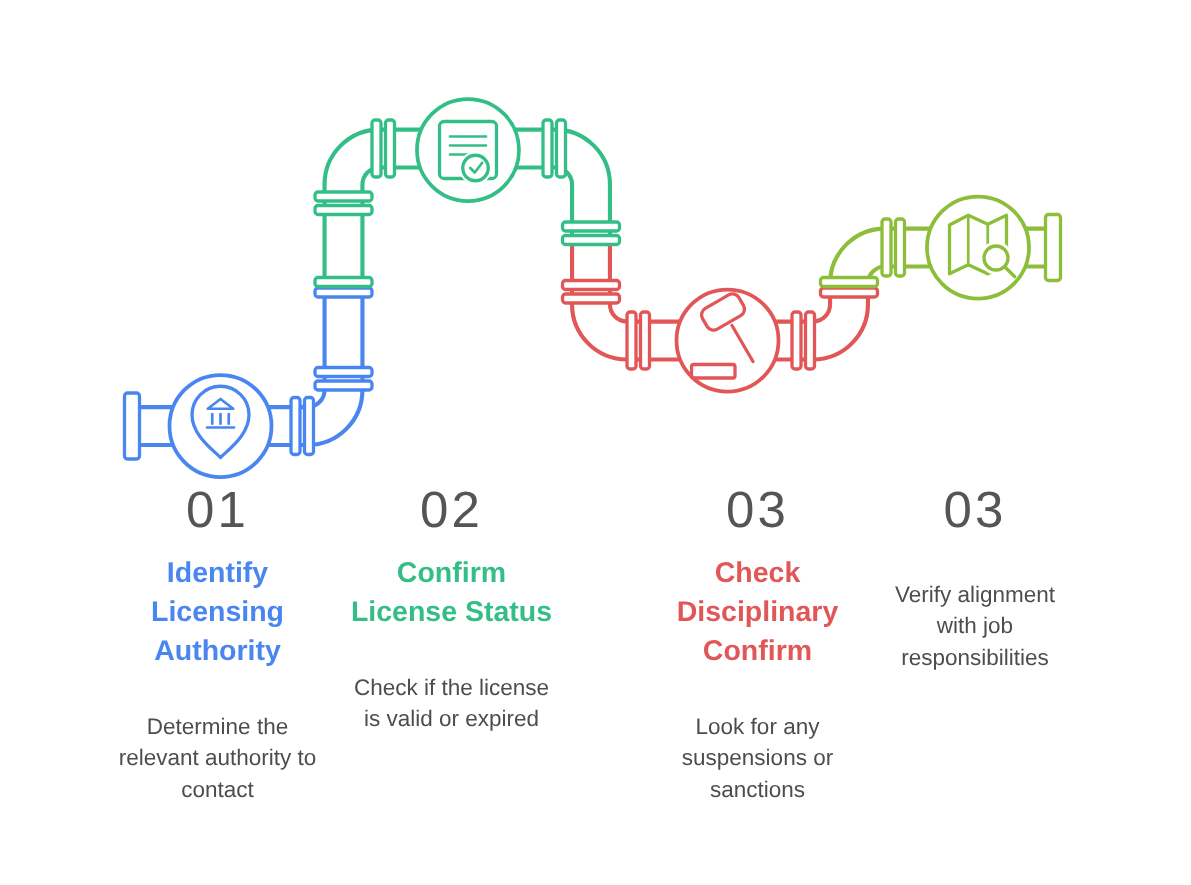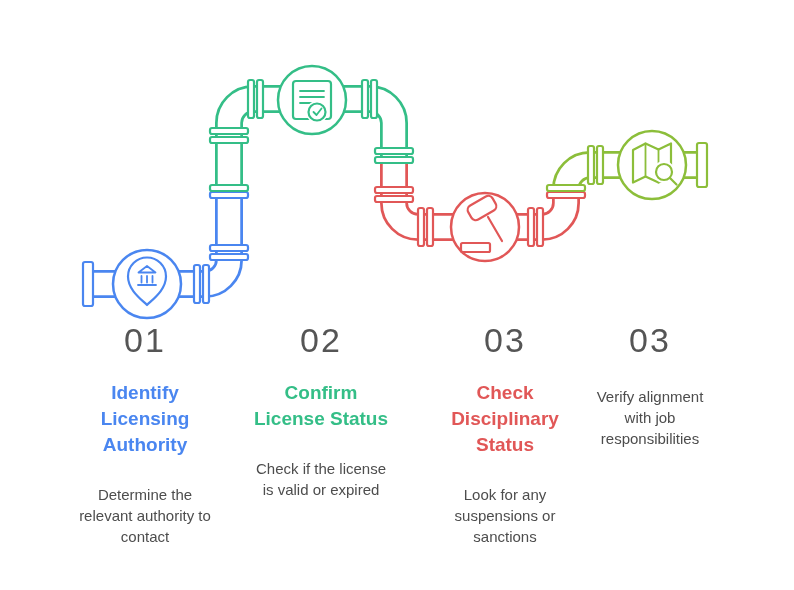--- a/index.html
+++ b/index.html
@@ -14,21 +14,21 @@
   .s3{stroke:var(--step3);}
   .s4{stroke:var(--step4);}
   .plate{fill:#ffffff;stroke-width:2.2;}
   .node{fill:#ffffff;stroke-width:2.5;}
   .icon{fill:none;stroke-width:2.2;stroke-linecap:round;stroke-linejoin:round;}
   .thin{stroke-width:1.8;}
   .mask{fill:#ffffff;stroke:none;}
   
   .col{position:absolute;top:320px;width:170px;text-align:center;}
   .num{font-size:34px;line-height:40px;font-weight:300;letter-spacing:2px;color:var(--numcol,#555);}
-  .ttl{margin-top:20px;font-size:19px;line-height:26px;font-weight:bold;white-space:pre-line;}
+  .ttl{margin-top:10px;font-size:19px;line-height:26px;font-weight:bold;white-space:pre-line;}
   .c1 .ttl{color:var(--step1);} .c2 .ttl{color:var(--step2);}
   .c3 .ttl{color:var(--step3);} .c4 .ttl{color:var(--step4);}
   .dsc{margin-top:26px;font-size:15px;line-height:21px;color:var(--desccol,#4d4d4d);white-space:pre-line;}
 </style>
 </head>
 <body>
 
 <div class="canvas">
 
   <svg width="794" height="330" viewBox="0 0 794 330">
@@ -124,32 +124,32 @@
 
   <div class="col c1" style="left:60px">
     <div class="num">01</div>
     <div class="ttl">Identify
 Licensing
 Authority</div>
     <div class="dsc">Determine the
 relevant authority to
 contact</div>
   </div>
-  <div class="col c2" style="left:236px">
+  <div class="col c2" style="left:216px">
     <div class="num">02</div>
     <div class="ttl">Confirm
 License Status</div>
     <div class="dsc">Check if the license
 is valid or expired</div>
   </div>
   <div class="col c3" style="left:420px">
     <div class="num">03</div>
     <div class="ttl">Check
 Disciplinary
-Status</div>
+Confirm</div>
     <div class="dsc">Look for any
 suspensions or
 sanctions</div>
   </div>
   <div class="col c4" style="left:565px">
     <div class="num">03</div>
     <div class="dsc">Verify alignment
 with job
 responsibilities</div>
   </div>

